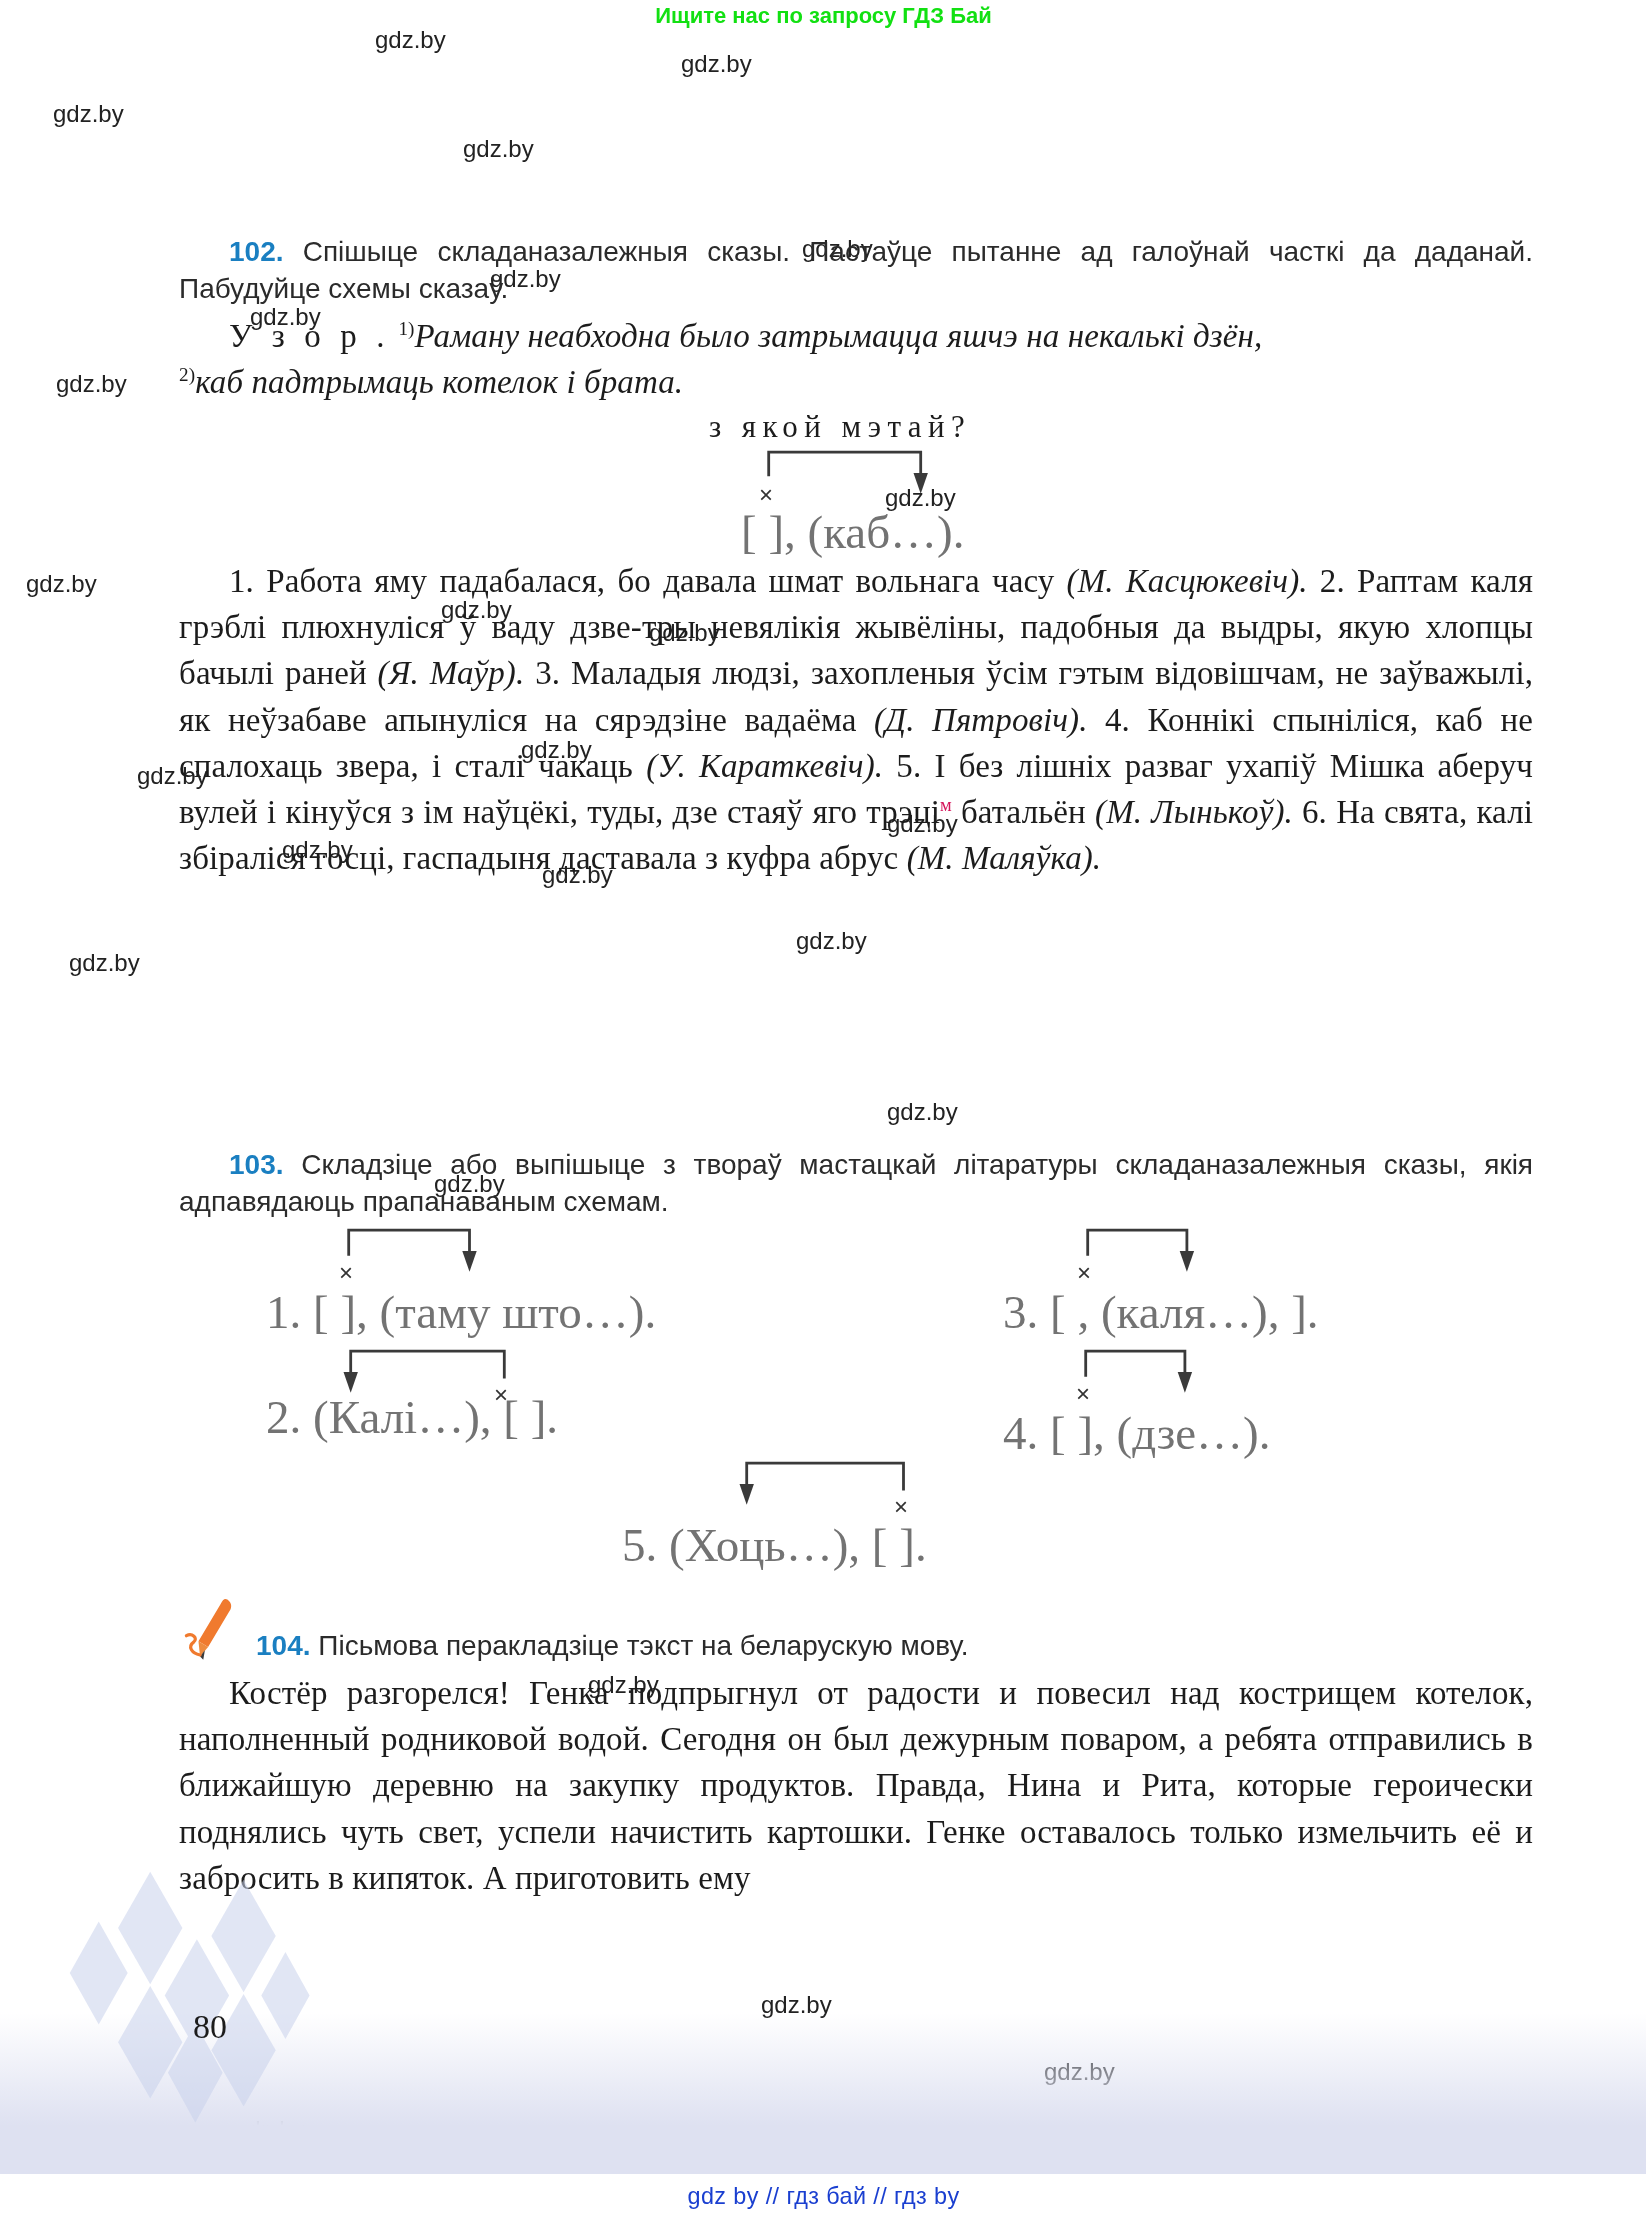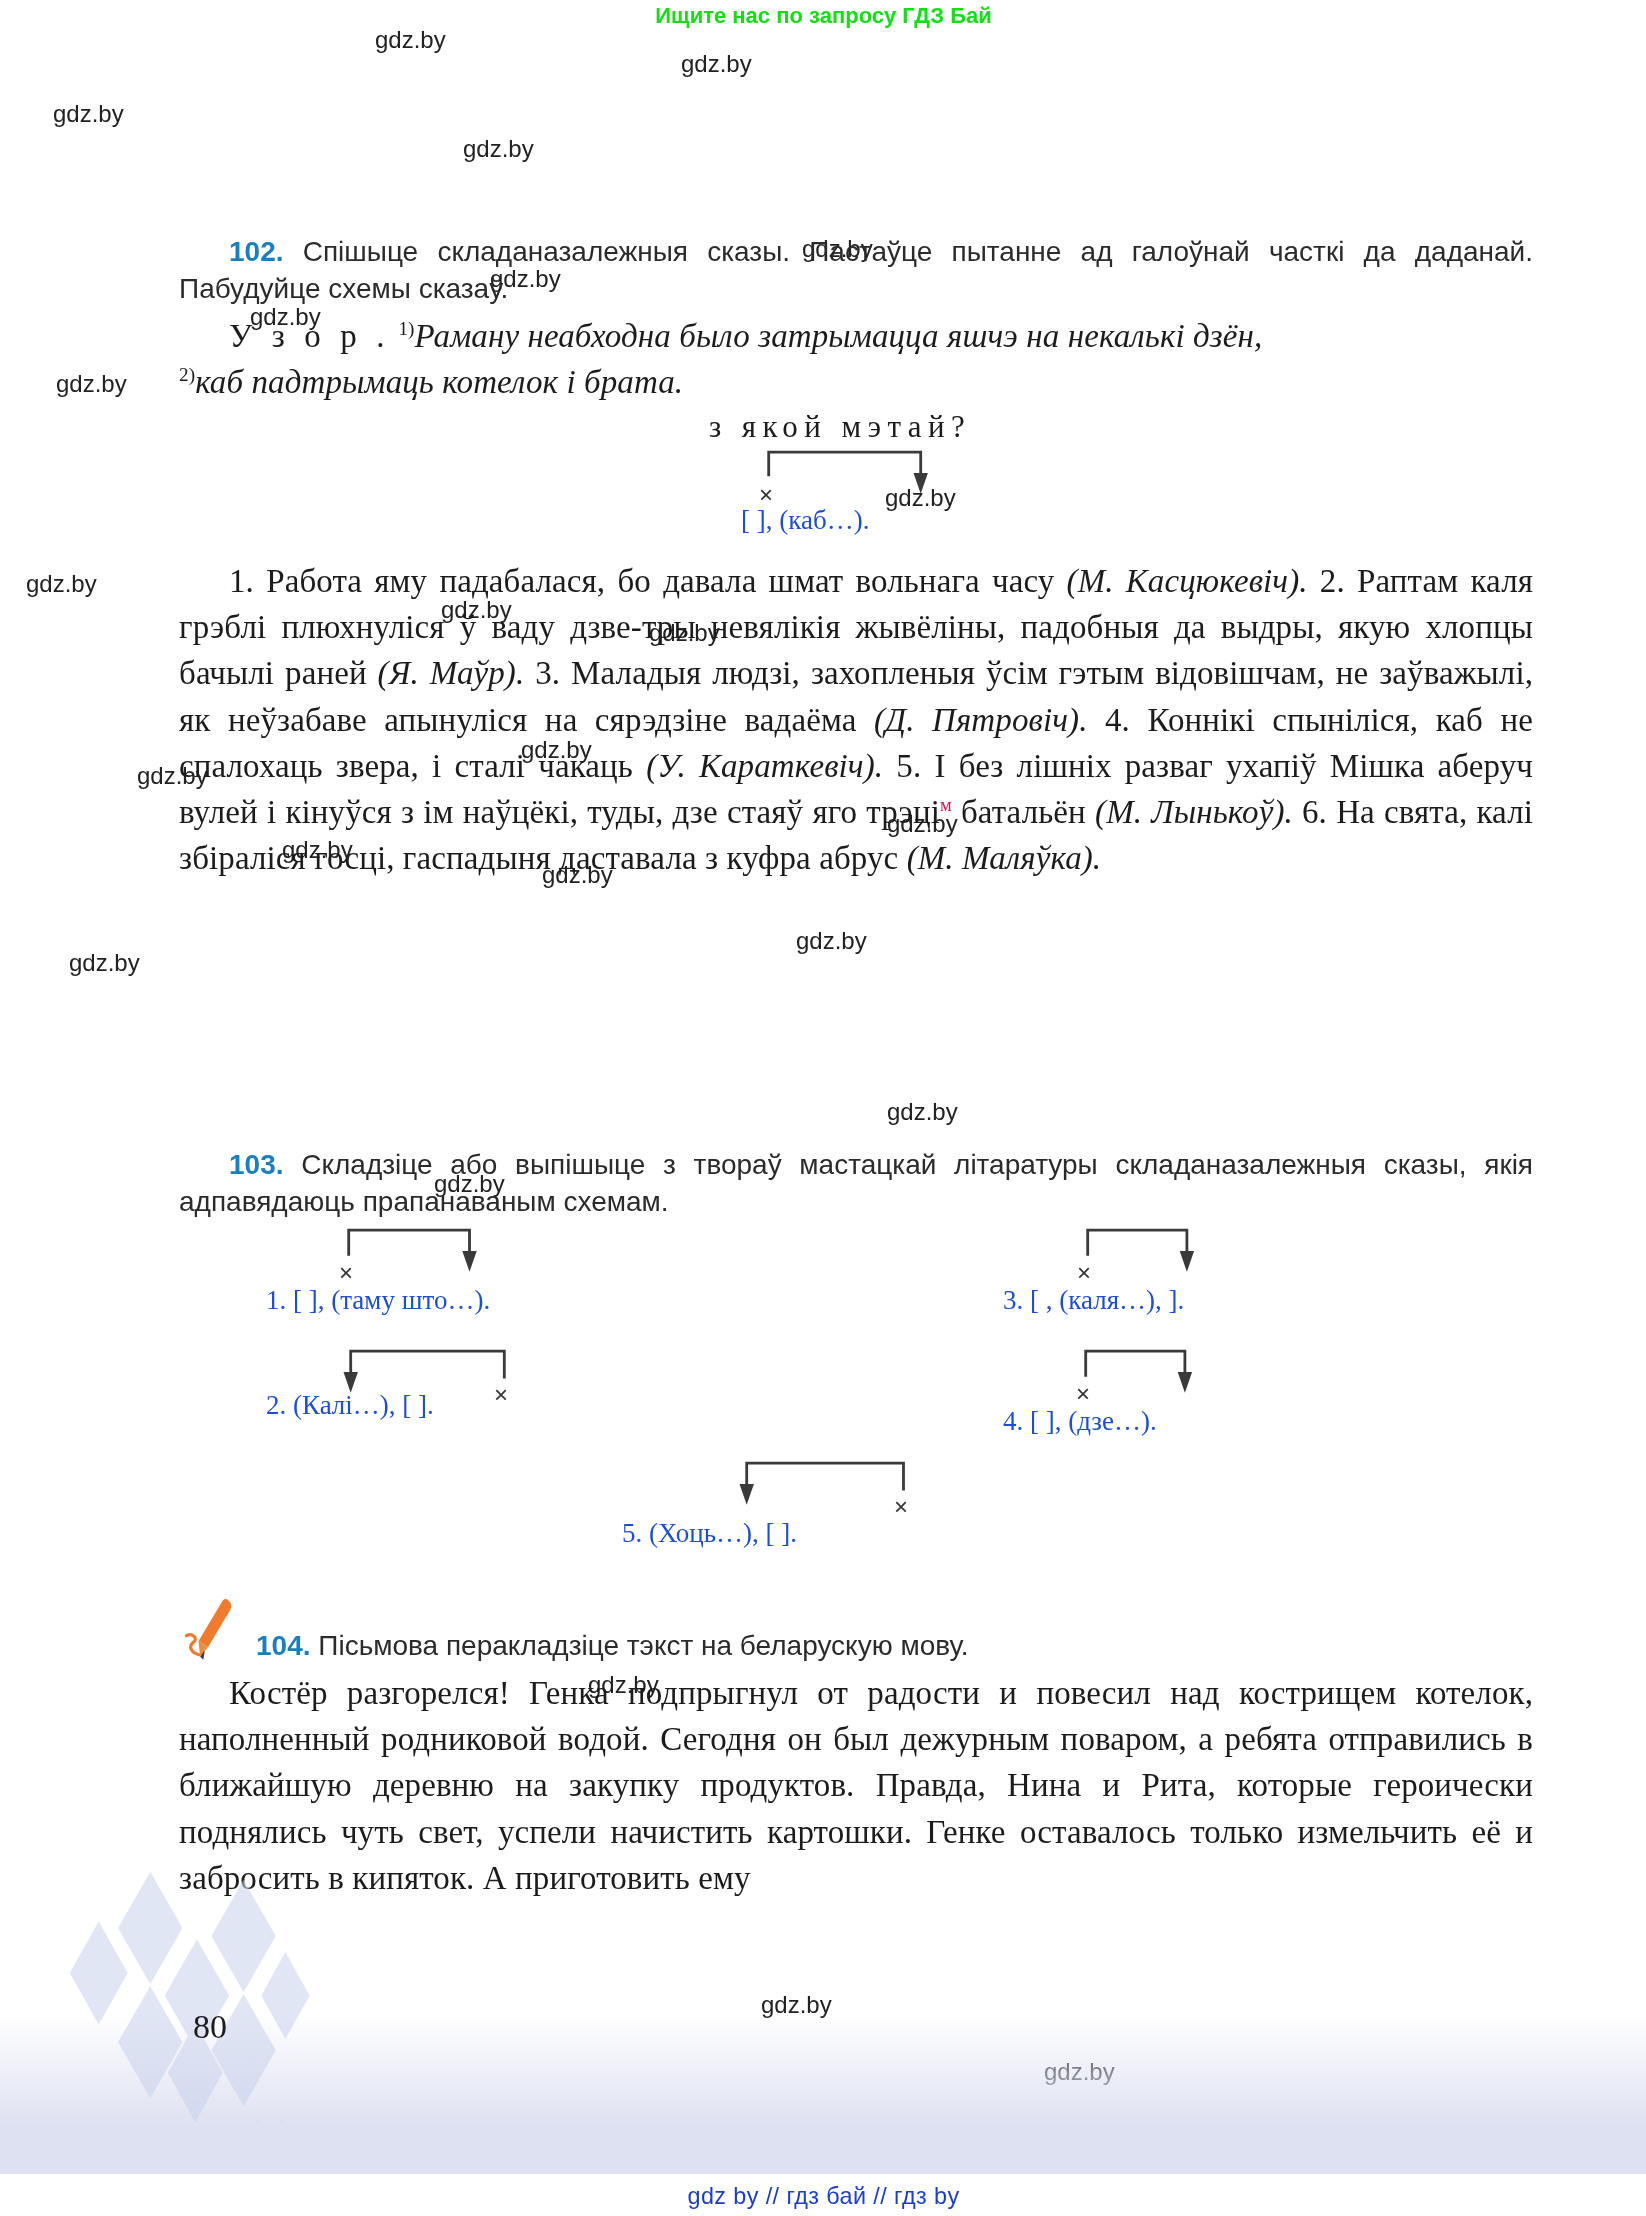--- a/index.html
+++ b/index.html
@@ -90,22 +90,22 @@
   .scheme { position: absolute; }
   .scheme-q {
     font-family: "Liberation Serif", serif;
     font-size: 31px;
     letter-spacing: 6.4px;
     color: #1c1c1c;
     white-space: nowrap;
   }
   .scheme-line {
     font-family: "Liberation Serif", serif;
-    font-size: 27px;
-    color: #1d4ed8;
+    font-size: 47px;
+    color: #737373;
     white-space: nowrap;
   }
   .xmark {
     position: absolute;
     font-family: "Liberation Sans", sans-serif;
     font-size: 24px;
     color: #333333;
     line-height: 1;
   }
   svg.arrowsvg { position: absolute; overflow: visible; }

